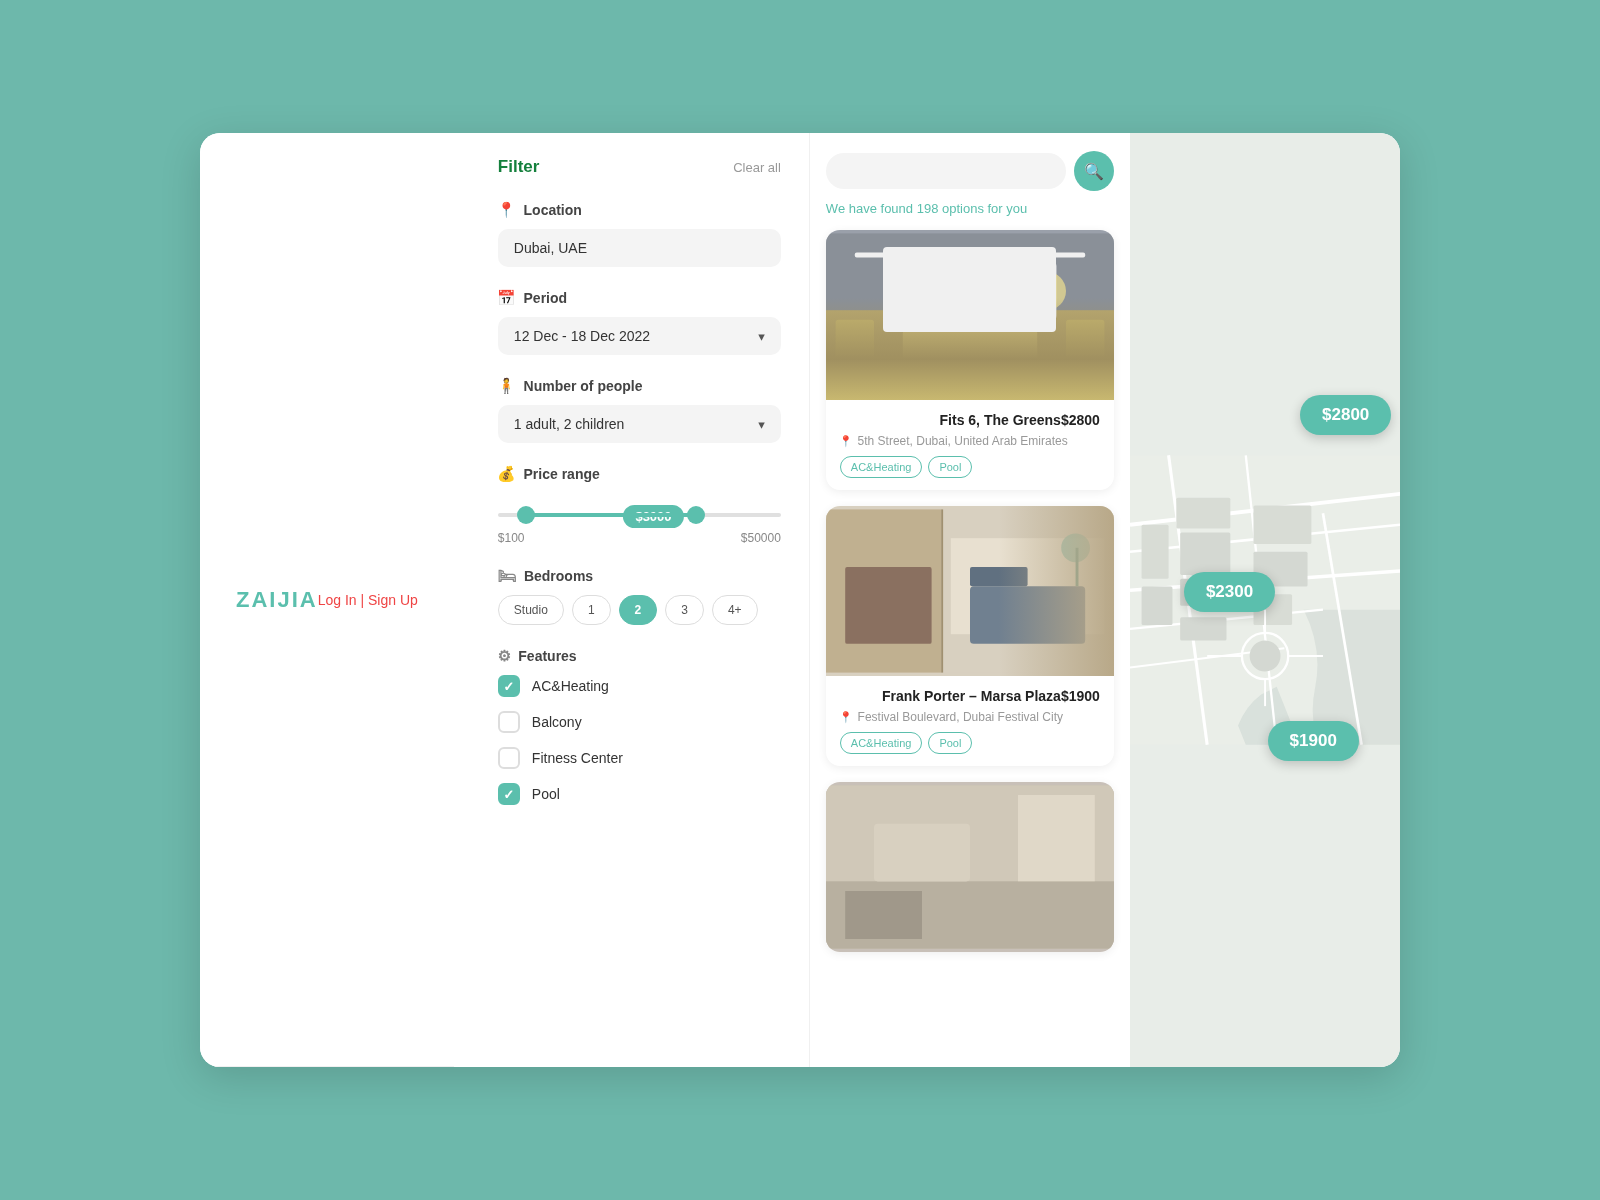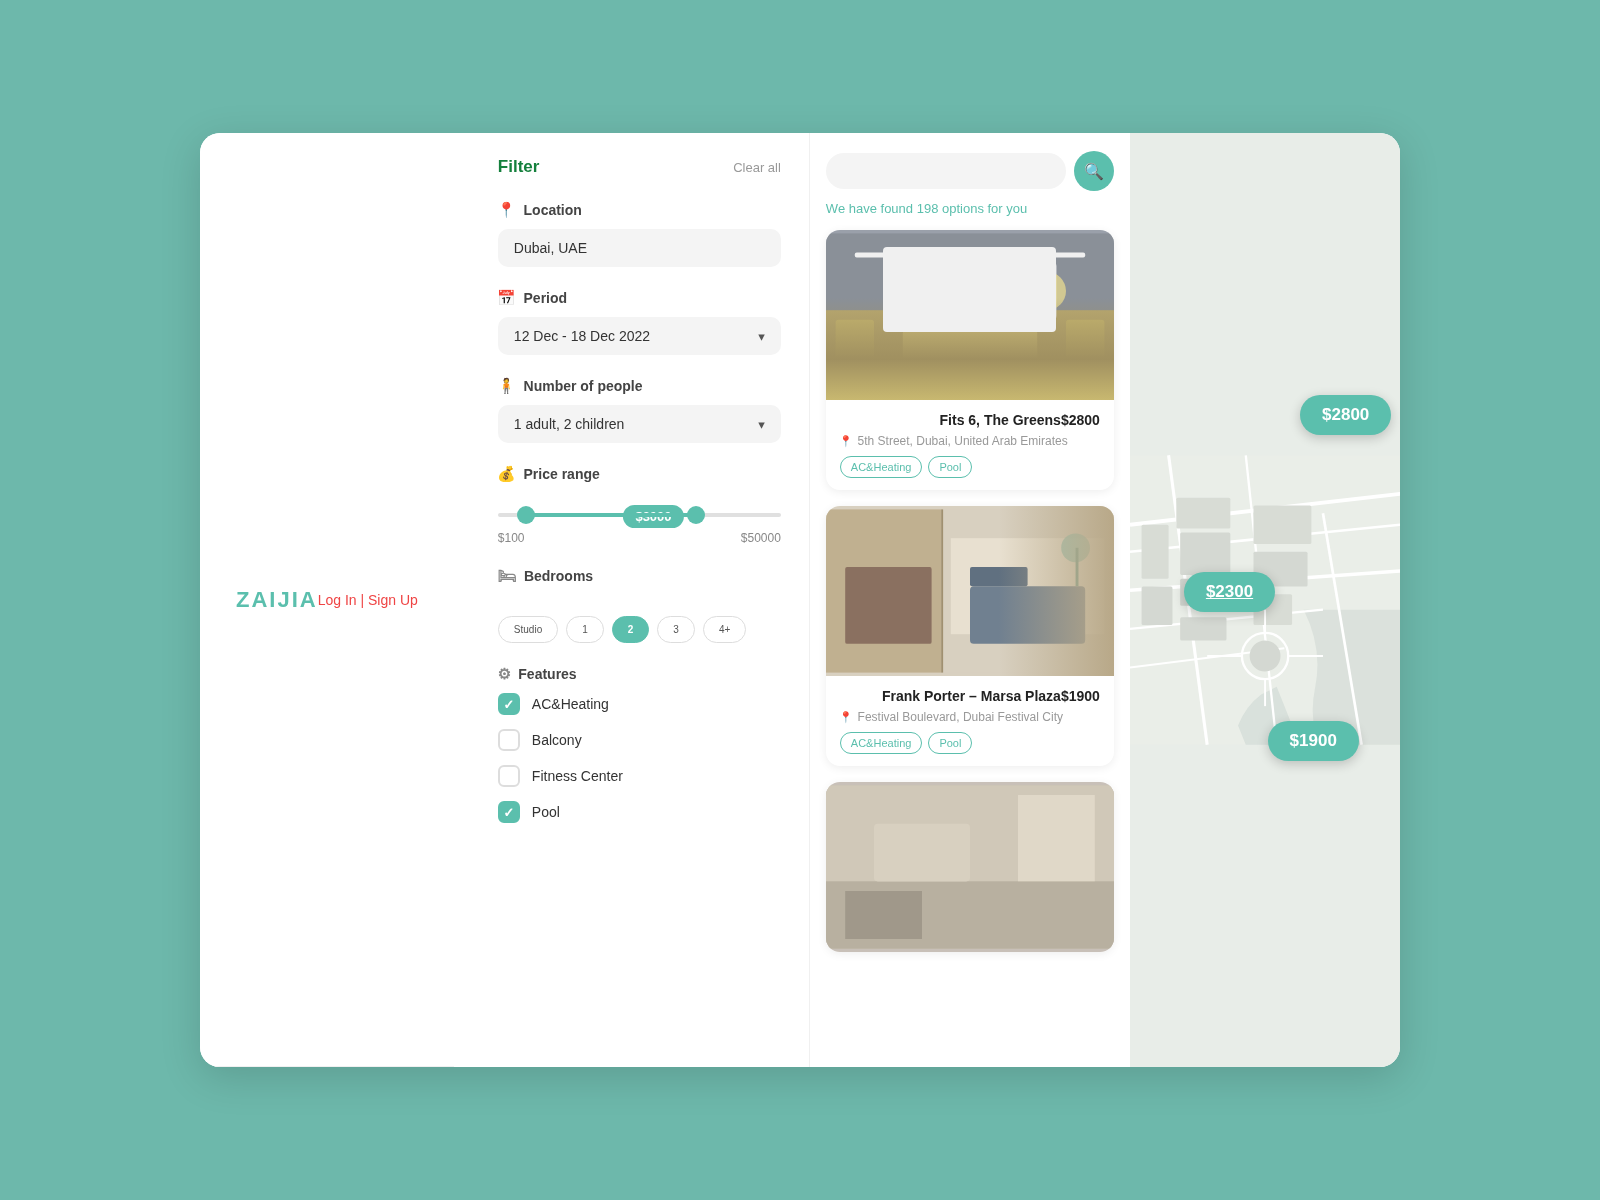--- a/index.html
+++ b/index.html
@@ -193,23 +193,22 @@
       display: flex;
       gap: 8px;
       flex-wrap: wrap;
     }
     .bedroom-btn {
       padding: 7px 15px;
       border-radius: 20px;
       border: 1.5px solid #ddd;
       background: white;
       color: #555;
-      font-size: 10px;
-      cursor: pointer;
-      margin-top: 21px;
+      font-size: 12px;
+      cursor: pointer;
     }
     .bedroom-btn.active {
       background: #5bbfad;
       border-color: #5bbfad;
       color: white;
       font-weight: 600;
     }
     
     .feature-item {
       display: flex;
@@ -625,18 +624,18 @@
           <circle cx="350" cy="520" r="60" fill="none" stroke="white" stroke-width="6"></circle>
           <circle cx="350" cy="520" r="40" fill="#d4d8d2"></circle>
           <line x1="350" y1="460" x2="350" y2="400" stroke="white" stroke-width="5"></line>
           <line x1="350" y1="580" x2="350" y2="650" stroke="white" stroke-width="5"></line>
           <line x1="290" y1="520" x2="200" y2="520" stroke="white" stroke-width="5"></line>
           <line x1="410" y1="520" x2="500" y2="520" stroke="white" stroke-width="5"></line>
         </svg>
 
         
         <div class="map-price" style="top:28%; left:63%;">$2800</div>
-        <div class="map-price" style="top:47%; left:20%;text-decoration:underline;">$2300</div>
+        <div class="map-price" style="top:47%; left:20%;">$2300</div>
         <div class="map-price" style="top:63%; left:51%;">$1900</div>
       </div>
     </div>
   </div>
 </div>
 
 </body></html>

